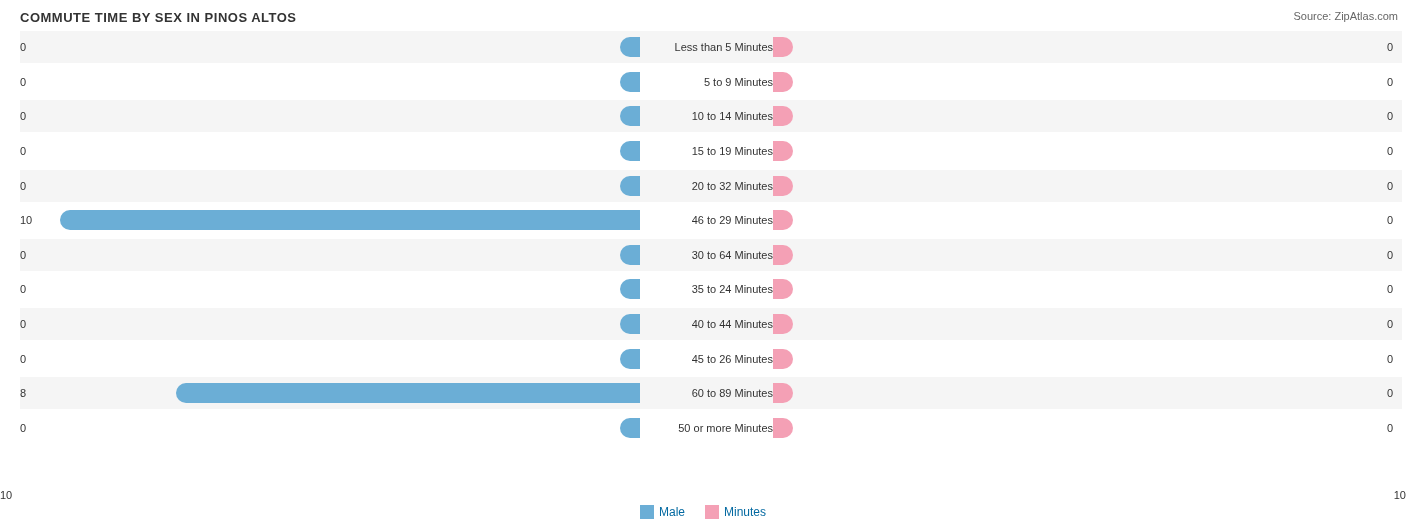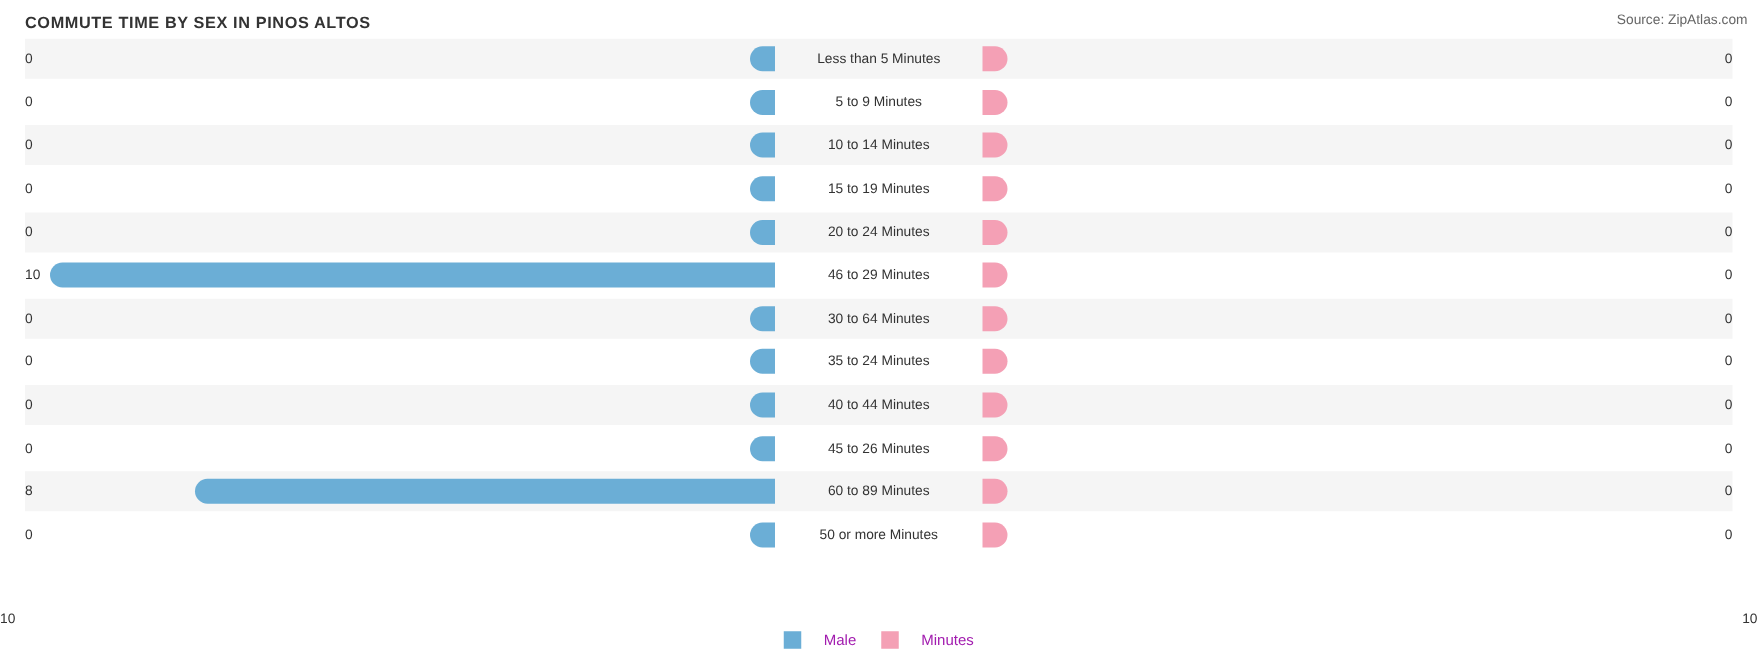--- a/index.html
+++ b/index.html
@@ -6,21 +6,21 @@
     body {
       font-family: Arial, sans-serif;
       background: #fff;
       width: 1406px;
       height: 523px;
       overflow: hidden;
     }
     .chart-container {
       width: 1406px;
       height: 523px;
-      padding: 10px 20px 40px 20px;
+      padding: 10px 4px 40px 20px;
       position: relative;
     }
     .chart-title {
       font-size: 13px;
       font-weight: bold;
       text-transform: uppercase;
       color: #333;
       letter-spacing: 0.5px;
       margin-bottom: 6px;
     }
@@ -65,22 +65,22 @@
     }
     .right-section {
       width: 620px;
       display: flex;
       align-items: center;
       justify-content: flex-start;
       height: 100%;
       position: relative;
     }
     .label-center {
-      width: 166px;
-      text-align: center;
+      width: 133px;
+      text-align: right;
       font-size: 11px;
       color: #333;
       z-index: 2;
       flex-shrink: 0;
     }
     .bar-male {
       background: #6baed6;
       height: 20px;
       border-radius: 10px 0 0 10px;
       display: flex;
@@ -127,23 +127,23 @@
     }
     .legend {
       display: flex;
       justify-content: center;
       gap: 20px;
       margin-top: 4px;
     }
     .legend-item {
       display: flex;
       align-items: center;
-      gap: 18px;
+      gap: 5px;
       font-size: 12px;
-      color: #a21caf;
+      color: #0369a1;
     }
     .legend-swatch {
       width: 14px;
       height: 14px;
     }
     .bottom-area {
       position: absolute;
       bottom: 0;
       left: 0;
       right: 0;
@@ -204,21 +204,21 @@
     <div class="right-section">
       <div class="bar-female" style="width:20px;"></div>
       <span class="bar-value-right">0</span>
     </div>
   </div>
         <div class="bar-row">
     <div class="left-section">
       <span class="bar-value-left">0</span>
       <div class="bar-male" style="width:20px;"></div>
     </div>
-    <div class="label-center">20 to 24 Minutes</div>
+    <div class="label-center">20 to 32 Minutes</div>
     <div class="right-section">
       <div class="bar-female" style="width:20px;"></div>
       <span class="bar-value-right">0</span>
     </div>
   </div>
         <div class="bar-row">
     <div class="left-section">
       <span class="bar-value-left">10</span>
       <div class="bar-male" style="width:580px;"></div>
     </div>

